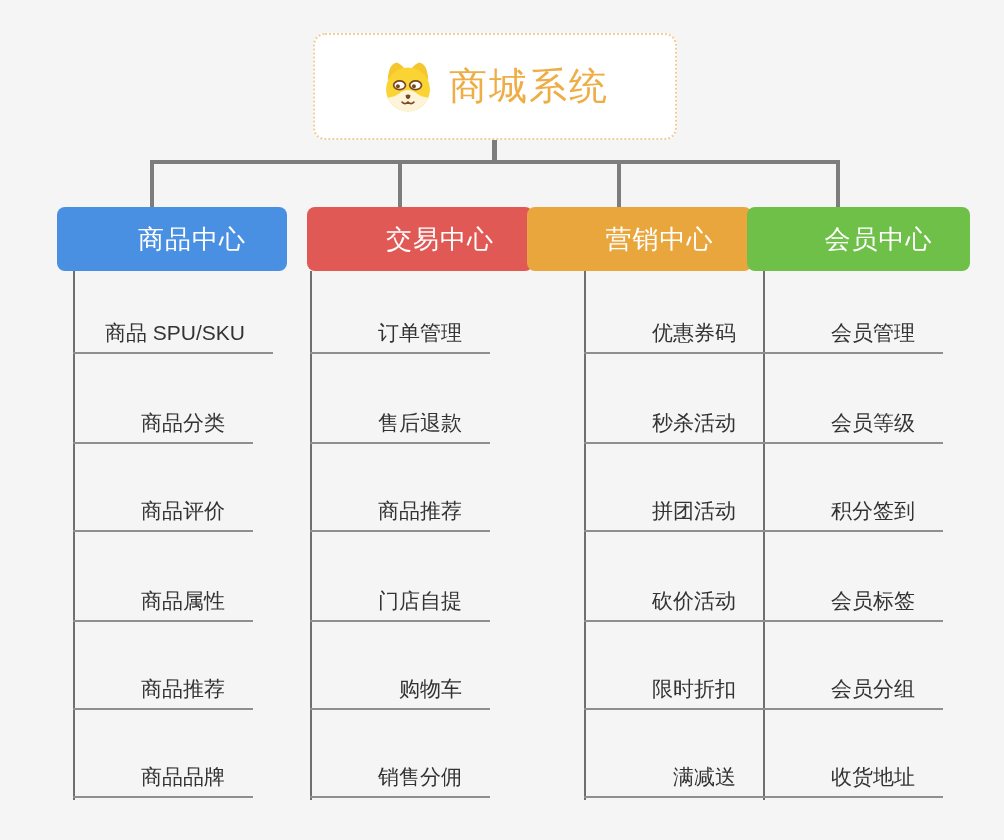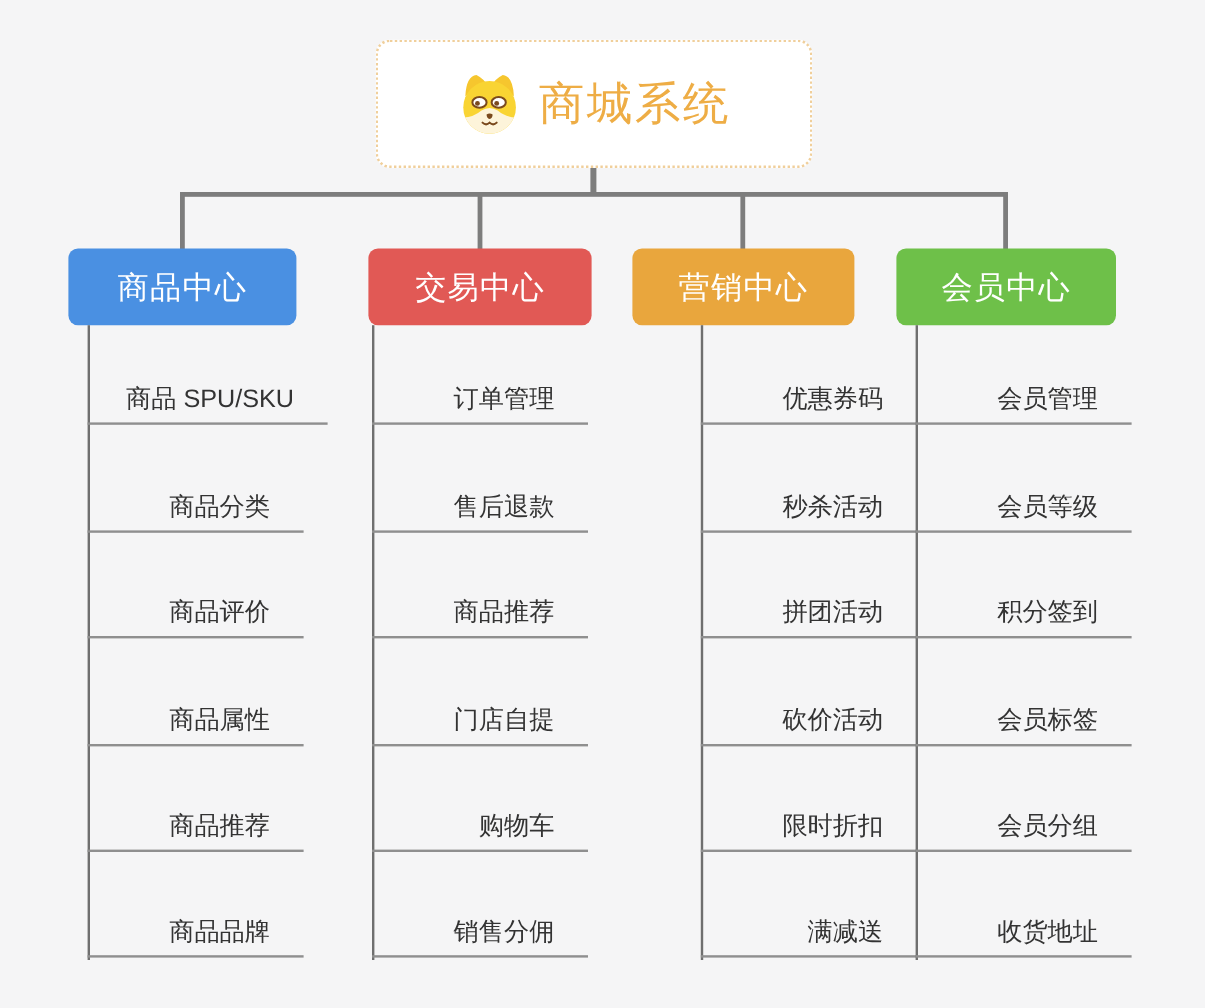--- a/index.html
+++ b/index.html
@@ -42,20 +42,21 @@
   .drop-2{left:617px;}
   .drop-3{left:836px;}
   
   .branch-box{
     position:absolute;top:207px;height:64px;
     border-radius:8px;
     color:#ffffff;
     font-size:26px;letter-spacing:1px;
     display:flex;align-items:center;justify-content:center;
     white-space:nowrap;
+    padding-left:40px;
   }
   .branch-box-0{left:57px;width:190px;}
   .branch-box-1{left:307px;width:186px;}
   .branch-box-2{left:527px;width:185px;}
   .branch-box-3{left:747px;width:183px;}
   
   .leaf-column{
     position:absolute;top:271px;width:240px;height:540px;
   }
   .leaf-column-0{left:73px;padding-left:12px;}

